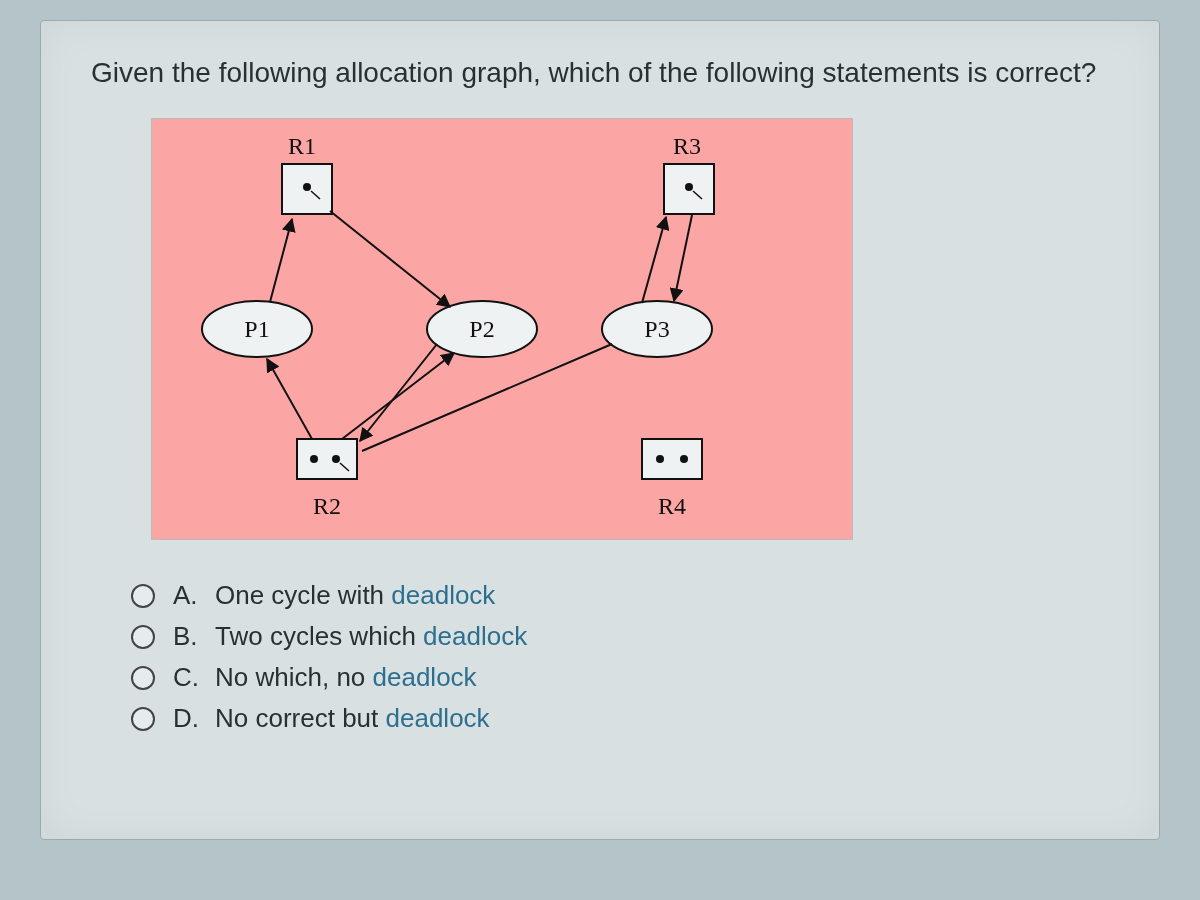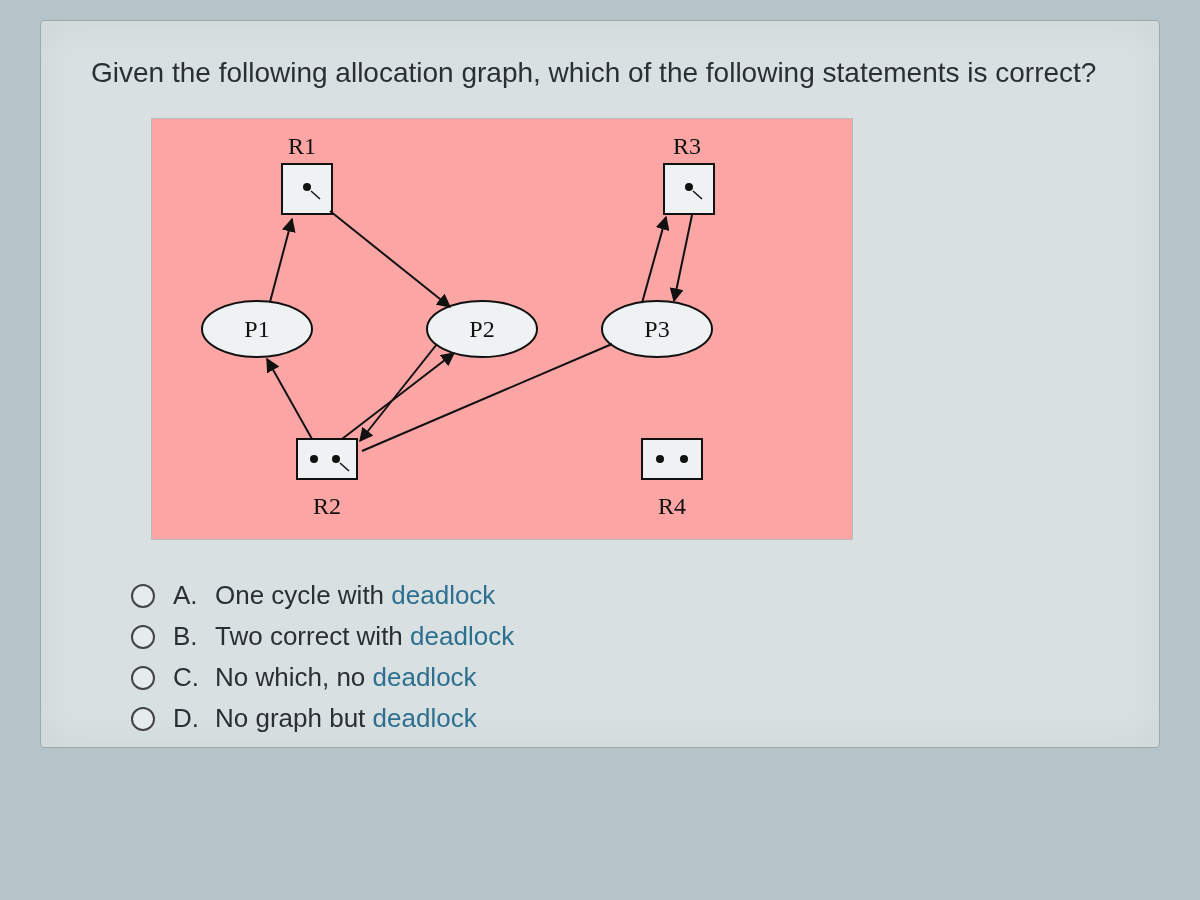--- a/index.html
+++ b/index.html
@@ -11,21 +11,21 @@
     font-family: Arial, Helvetica, sans-serif;
     overflow: hidden;
   }
   .page {
     margin: 20px 40px;
     background: #d8e0e2;
     border: 1px solid #9aa;
     border-radius: 4px;
     padding: 30px 50px 28px 50px;
     box-shadow: inset 0 0 40px rgba(0,0,0,0.05);
-    height: 728px;
+    height: 820px;
     box-sizing: border-box;
   }
   .question-text {
     font-size: 28px;
     color: #2a2f33;
     line-height: 1.55;
     margin-bottom: 24px;
   }
   .graph-wrap {
     background: #fca5a5;
@@ -135,31 +135,31 @@
       <span class="radio"></span>
       <span class="letter">A.</span>
       <span>
         <span>One cycle with </span><span class="hl">deadlock</span>
       </span>
     </div>
     <div class="option">
       <span class="radio"></span>
       <span class="letter">B.</span>
       <span>
-        <span>Two correct with </span><span class="hl">deadlock</span>
+        <span>Two cycles which </span><span class="hl">deadlock</span>
       </span>
     </div>
     <div class="option">
       <span class="radio"></span>
       <span class="letter">C.</span>
       <span>
         <span>No which, no </span><span class="hl">deadlock</span>
       </span>
     </div>
     <div class="option">
       <span class="radio"></span>
       <span class="letter">D.</span>
       <span>
-        <span>No graph but </span><span class="hl">deadlock</span>
+        <span>No correct but </span><span class="hl">deadlock</span>
       </span>
     </div>
   </div>
 </div>
 
 </body></html>

